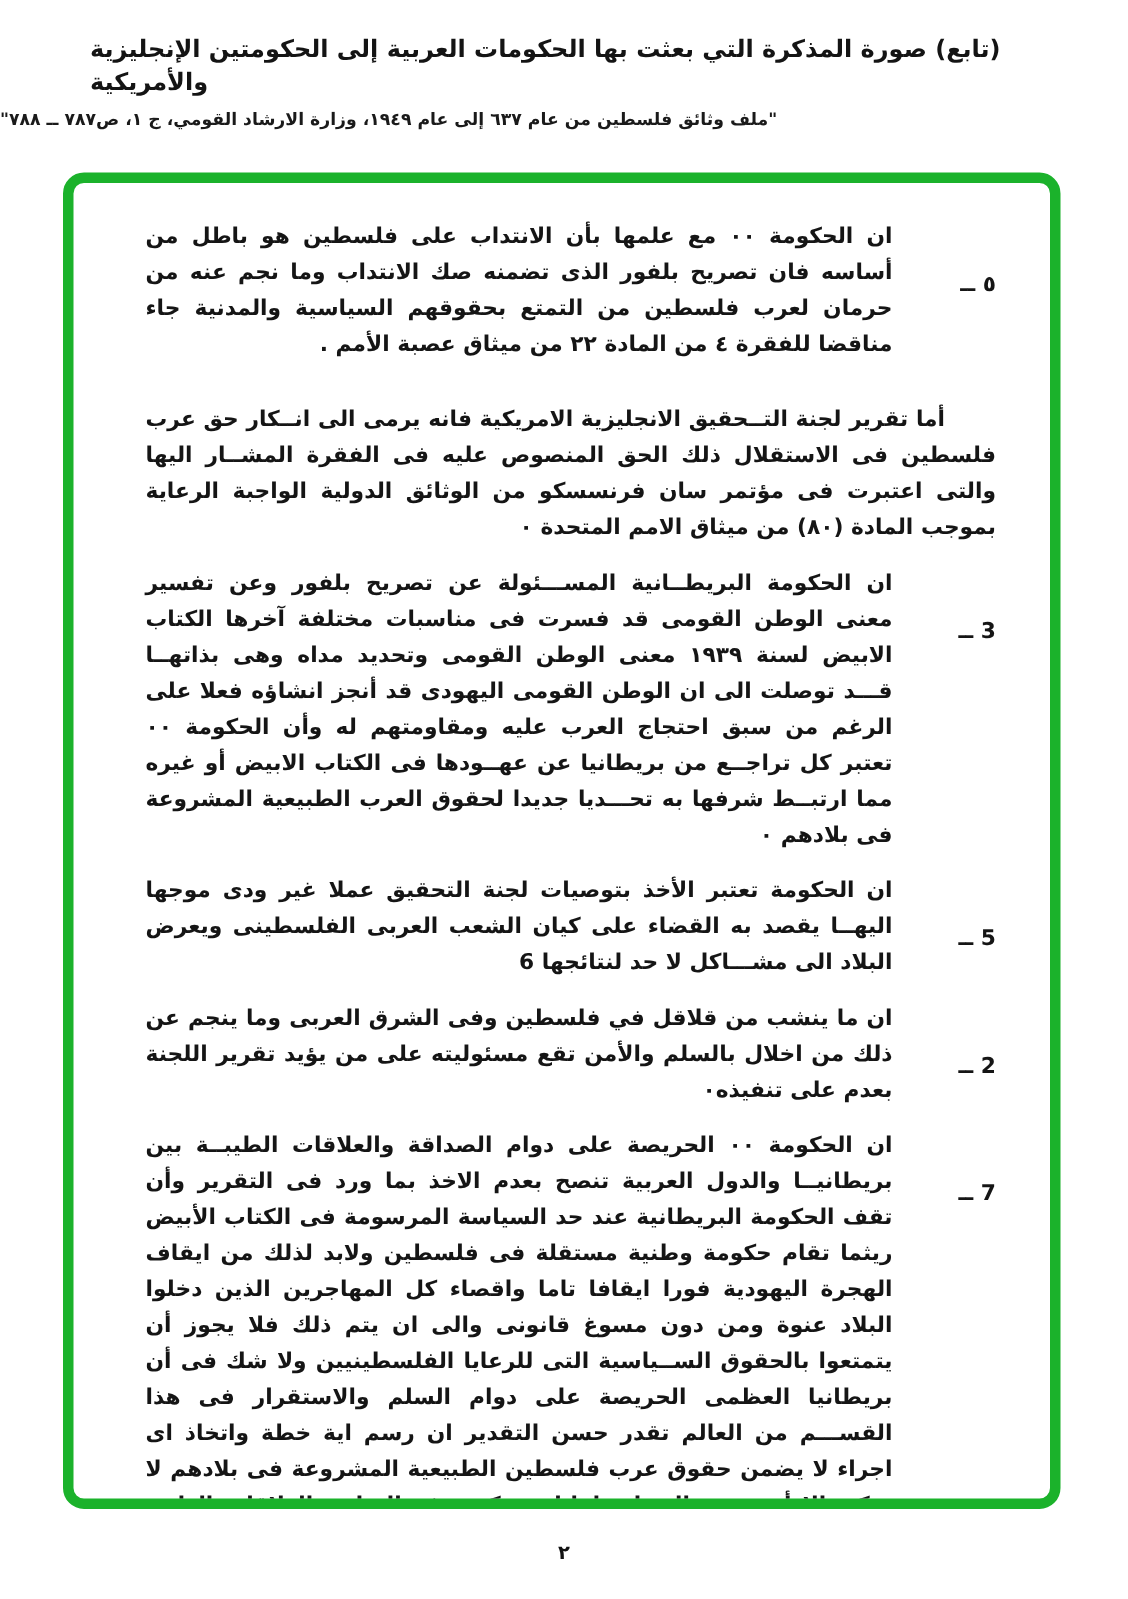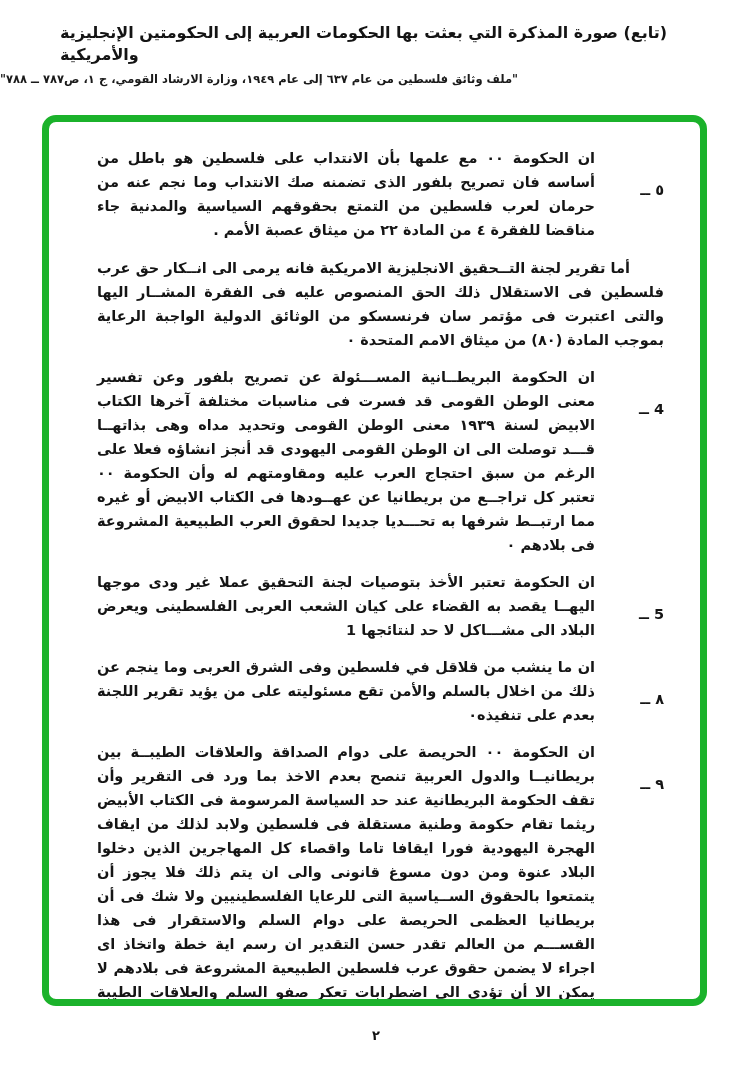--- a/index.html
+++ b/index.html
@@ -57,21 +57,21 @@
     position: absolute;
     right: 0;
     top: 0;
     white-space: nowrap;
     margin-top: 32px;
   }
   .item-text {
     margin-right: 69px;
   }
   .item-subpar {
-    margin-top: 14px;
+    margin-top: 26px;
     text-indent: 34px;
   }
   .page-number {
     position: absolute;
     top: 1028px;
     left: 0;
     width: 100%;
     text-align: center;
     font-size: 13px;
     font-weight: bold;
@@ -89,35 +89,35 @@
 <div class="memo-frame">
   <div class="memo-body">
 
     <div class="memo-item">
       <span class="item-marker">٥ ــ</span>
       <p class="item-text">ان الحكومة ٠٠ مع علمها بأن الانتداب على فلسطين هو باطل من أساسه فان تصريح بلفور الذى تضمنه صك الانتداب وما نجم عنه من حرمان لعرب فلسطين من التمتع بحقوقهم السياسية والمدنية جاء مناقضا للفقرة ٤ من المادة ٢٢ من ميثاق عصبة الأمم .</p>
       <p class="item-subpar">أما تقرير لجنة التــحقيق الانجليزية الامريكية فانه يرمى الى انــكار حق عرب فلسطين فى الاستقلال ذلك الحق المنصوص عليه فى الفقرة المشــار اليها والتى اعتبرت فى مؤتمر سان فرنسسكو من الوثائق الدولية الواجبة الرعاية بموجب المادة (٨٠) من ميثاق الامم المتحدة ٠</p>
     </div>
 
     <div class="memo-item">
-      <span class="item-marker">4 ــ</span>
+      <span class="item-marker">3 ــ</span>
       <p class="item-text">ان الحكومة البريطــانية المســـئولة عن تصريح بلفور وعن تفسير معنى الوطن القومى قد فسرت فى مناسبات مختلفة آخرها الكتاب الابيض لسنة ١٩٣٩ معنى الوطن القومى وتحديد مداه وهى بذاتهــا قـــد توصلت الى ان الوطن القومى اليهودى قد أنجز انشاؤه فعلا على الرغم من سبق احتجاج العرب عليه ومقاومتهم له وأن الحكومة ٠٠ تعتبر كل تراجــع من بريطانيا عن عهــودها فى الكتاب الابيض أو غيره مما ارتبــط شرفها به تحـــديا جديدا لحقوق العرب الطبيعية المشروعة فى بلادهم ٠</p>
     </div>
 
     <div class="memo-item">
       <span class="item-marker">5 ــ</span>
-      <p class="item-text">ان الحكومة تعتبر الأخذ بتوصيات لجنة التحقيق عملا غير ودى موجها اليهــا يقصد به القضاء على كيان الشعب العربى الفلسطينى ويعرض البلاد الى مشـــاكل لا حد لنتائجها 1</p>
+      <p class="item-text">ان الحكومة تعتبر الأخذ بتوصيات لجنة التحقيق عملا غير ودى موجها اليهــا يقصد به القضاء على كيان الشعب العربى الفلسطينى ويعرض البلاد الى مشـــاكل لا حد لنتائجها 6</p>
     </div>
 
     <div class="memo-item">
-      <span class="item-marker">٨ ــ</span>
+      <span class="item-marker">2 ــ</span>
       <p class="item-text">ان ما ينشب من قلاقل في فلسطين وفى الشرق العربى وما ينجم عن ذلك من اخلال بالسلم والأمن تقع مسئوليته على من يؤيد تقرير اللجنة بعدم على تنفيذه٠</p>
     </div>
 
     <div class="memo-item">
-      <span class="item-marker">٩ ــ</span>
+      <span class="item-marker">7 ــ</span>
       <p class="item-text">ان الحكومة ٠٠ الحريصة على دوام الصداقة والعلاقات الطيبــة بين بريطانيــا والدول العربية تنصح بعدم الاخذ بما ورد فى التقرير وأن تقف الحكومة البريطانية عند حد السياسة المرسومة فى الكتاب الأبيض ريثما تقام حكومة وطنية مستقلة فى فلسطين ولابد لذلك من ايقاف الهجرة اليهودية فورا ايقافا تاما واقصاء كل المهاجرين الذين دخلوا البلاد عنوة ومن دون مسوغ قانونى والى ان يتم ذلك فلا يجوز أن يتمتعوا بالحقوق الســياسية التى للرعايا الفلسطينيين ولا شك فى أن بريطانيا العظمى الحريصة على دوام السلم والاستقرار فى هذا القســـم من العالم تقدر حسن التقدير ان رسم اية خطة واتخاذ اى اجراء لا يضمن حقوق عرب فلسطين الطبيعية المشروعة فى بلادهم لا يمكن الا أن تؤدى الى اضطرابات تعكر صفو السلم والعلاقات الطيبة بينها وبين البلاد العربية الأمر الذى يجب أن نعمل على اجتنابه جميعا ٠</p>
     </div>
 
   </div>
 </div>
 
 <div class="page-number">٢</div>
 
 </body></html>

